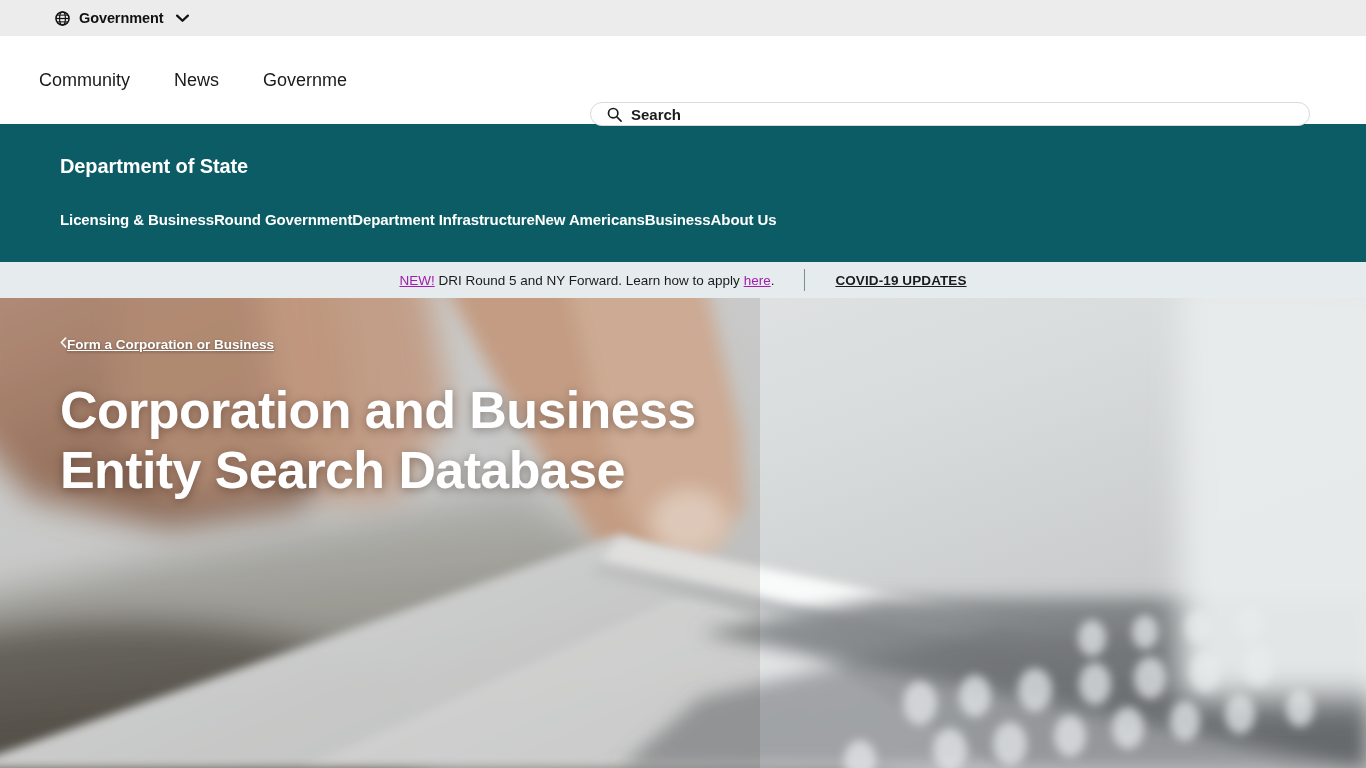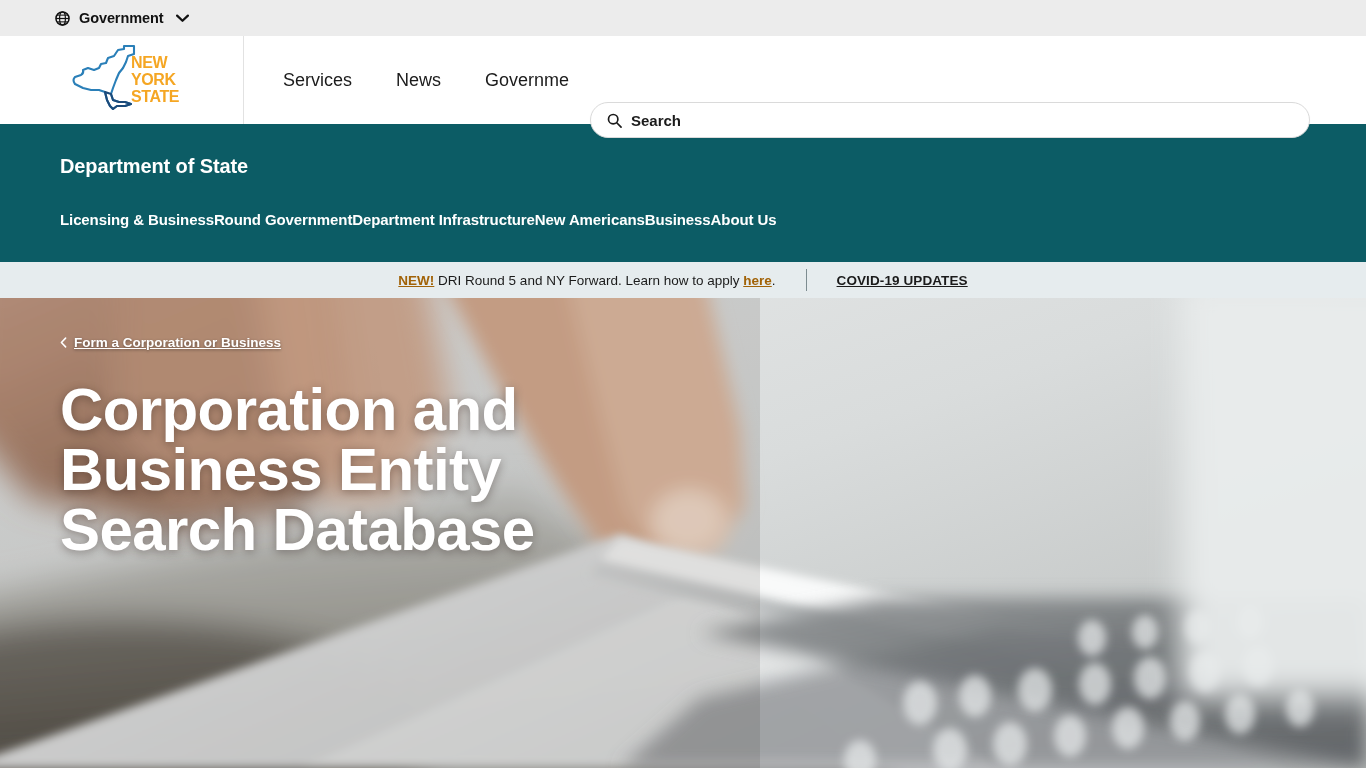--- a/index.html
+++ b/index.html
@@ -67,21 +67,21 @@
     text-decoration: none;
     white-space: nowrap;
     line-height: 1;
   }
 
   .site-search {
     position: absolute;
     left: 590px;
     top: 66px;
     width: 720px;
-    height: 36px;
+    height: 24px;
     background: #ffffff;
     border: 1px solid #dadada;
     border-radius: 18px;
     display: flex;
     align-items: center;
     padding: 0 16px;
     gap: 9px;
     box-shadow: 0 1px 2px rgba(0,0,0,0.03);
   }
   .search-icon { display: block; width: 15px; height: 15px; flex: none; }
@@ -131,22 +131,22 @@
     display: flex;
     align-items: center;
     justify-content: center;
     gap: 0;
     font-size: 13.5px;
     color: #1b1b1b;
   }
   .alert-primary { white-space: nowrap; }
   .alert-primary .alert-new,
   .alert-primary .alert-here {
-    font-weight: bold;
-    color: #a16207;
+    font-weight: normal;
+    color: #a21caf;
     text-decoration: underline;
   }
   .alert-sep {
     width: 1px;
     height: 22px;
     background: #7d8c90;
     margin: 0 30px;
   }
   .alert-covid {
     font-weight: bold;
@@ -167,35 +167,34 @@
   .hero-photo svg { display: block; width: 100%; height: 100%; }
 
   .hero-content {
     position: absolute;
     left: 60px;
     top: 36px;
     z-index: 3;
   }
   .breadcrumb-link {
     display: inline-flex;
-    align-items: center;
-    gap: 7px;
+    align-items: flex-start;
     color: #ffffff;
     font-size: 13.5px;
     font-weight: bold;
     text-decoration: none;
     text-shadow: 0 1px 3px rgba(0,0,0,0.45);
   }
   .breadcrumb-caret { display: block; width: 7px; height: 11px; }
   .breadcrumb-text { text-decoration: underline; }
 
   .hero-title {
     margin-top: 28px;
     color: #ffffff;
-    font-size: 60px;
+    font-size: 52px;
     font-weight: bold;
     line-height: 60px;
     letter-spacing: -0.6px;
     max-width: 640px;
     text-shadow: 0 2px 10px rgba(40,25,20,0.4);
   }
 </style>
 </head>
 <body>
 
@@ -214,34 +213,23 @@
     <span>
       <svg class="chevron-down" viewBox="0 0 14 9" aria-hidden="true">
         <path d="M1.2 1.4 L7 7 L12.8 1.4" fill="none" stroke="#111" stroke-width="2.4" stroke-linecap="round" stroke-linejoin="round"></path>
       </svg>
     </span>
   </div>
 </div>
 
 <header class="masthead">
 
-  <div class="logo-zone">
-    <span>
-      <svg class="ny-logo" viewBox="0 0 122 72" aria-hidden="true">
-        <path d="M14 40 Q11 36 14 33 L20 31 Q23 29 22 26 L27 24 L33 26 L38 24 L40 20 L45 19 L47 14 L53 12 L57 6 L63 5 L63 2 L73 2 L73 10 L67 12 L65 18 L62 24 L58 29 L55 36 L52 44 L50 50 L52 56 L58 58 L64 58 L70 60 L64 62 L56 62 L52 65 L49 62 L46 56 L44 48 L38 46 L30 46 L22 44 Z" fill="none" stroke="#2a7fb8" stroke-width="2.1" stroke-linejoin="round"></path>
-        <path d="M44 48 L46 56 L49 62 L52 65 L56 62 L64 62 L70 60 L64 58 L58 58 L52 56 L50 50 Z" fill="none" stroke="#1b4a7a" stroke-width="2.1" stroke-linejoin="round"></path>
-        <text x="70" y="24" font-family="Liberation Sans, sans-serif" font-size="16" font-weight="bold" fill="#f5a623" letter-spacing="-0.4">NEW</text>
-        <text x="70" y="41" font-family="Liberation Sans, sans-serif" font-size="16" font-weight="bold" fill="#f5a623" letter-spacing="-0.4">YORK</text>
-        <text x="70" y="58" font-family="Liberation Sans, sans-serif" font-size="16" font-weight="bold" fill="#f5a623" letter-spacing="-0.4">STATE</text>
-      </svg>
-    </span>
-  </div>
 
   <nav class="main-nav">
-    <a href="#">Services</a>
+    <a href="#">Community</a>
     <a href="#">News</a>
     <a href="#">Governme</a>
   </nav>
 
   <div class="site-search">
     <span>
       <svg class="search-icon" viewBox="0 0 16 16" aria-hidden="true">
         <circle cx="6.6" cy="6.6" r="5" fill="none" stroke="#1b1b1b" stroke-width="1.8"></circle>
         <line x1="10.4" y1="10.4" x2="15" y2="15" stroke="#1b1b1b" stroke-width="1.8" stroke-linecap="round"></line>
       </svg>

